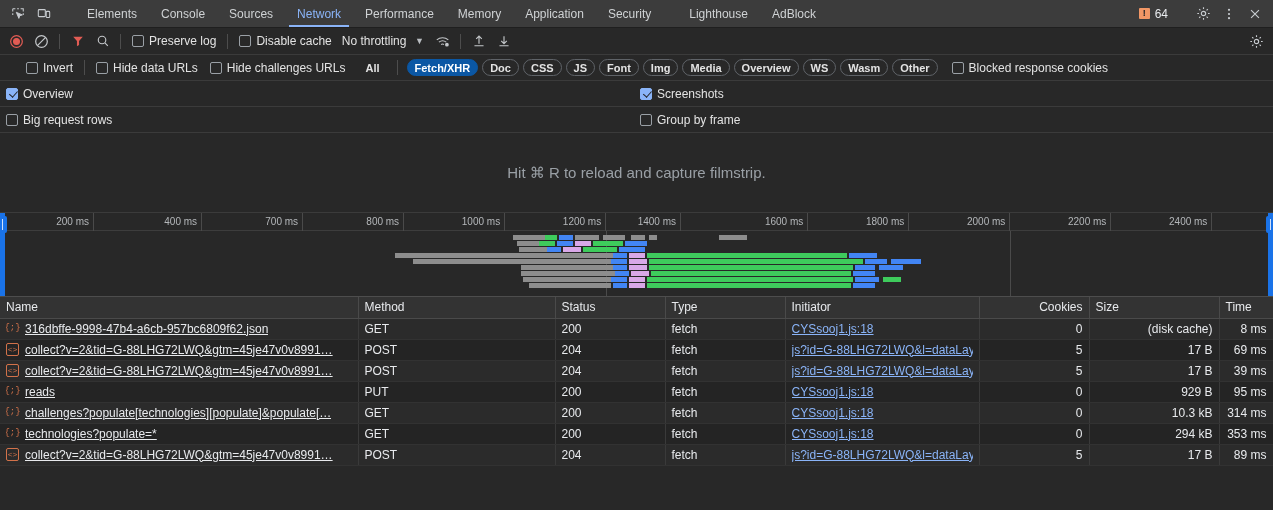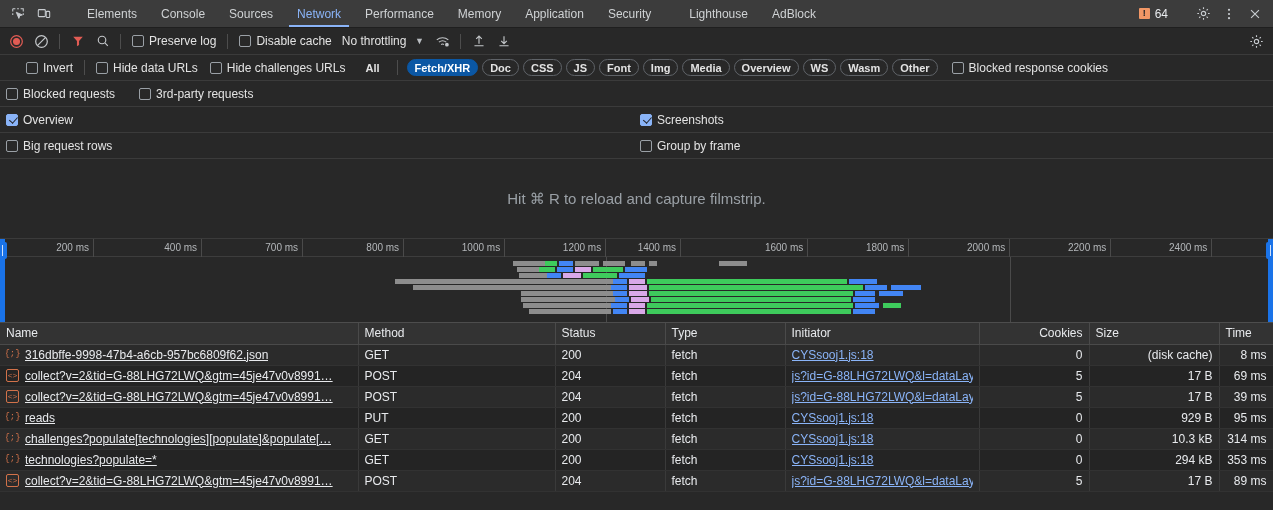--- a/index.html
+++ b/index.html
@@ -342,30 +342,20 @@
       <div class="pill">
           <span>Other</span>
         </div>
     </div>
     <label class="cbx" style="margin-left:8px">
       <span class="box"></span>
       <span>Blocked response cookies</span>
     </label>
   </div>
 
-  <div class="optrow">
-    <label class="cbx" style="padding-left:0">
-      <span class="box"></span>
-      <span>Blocked requests</span>
-    </label>
-    <label class="cbx" style="margin-left:12px">
-      <span class="box"></span>
-      <span>3rd-party requests</span>
-    </label>
-  </div>
 
   <div class="optrow">
     <label class="cbx" style="padding-left:0">
       <span class="box on"></span>
       <span>Overview</span>
     </label>
     <div class="right">
       <label class="cbx" style="padding-left:0">
         <span class="box on"></span>
         <span>Screenshots</span>

